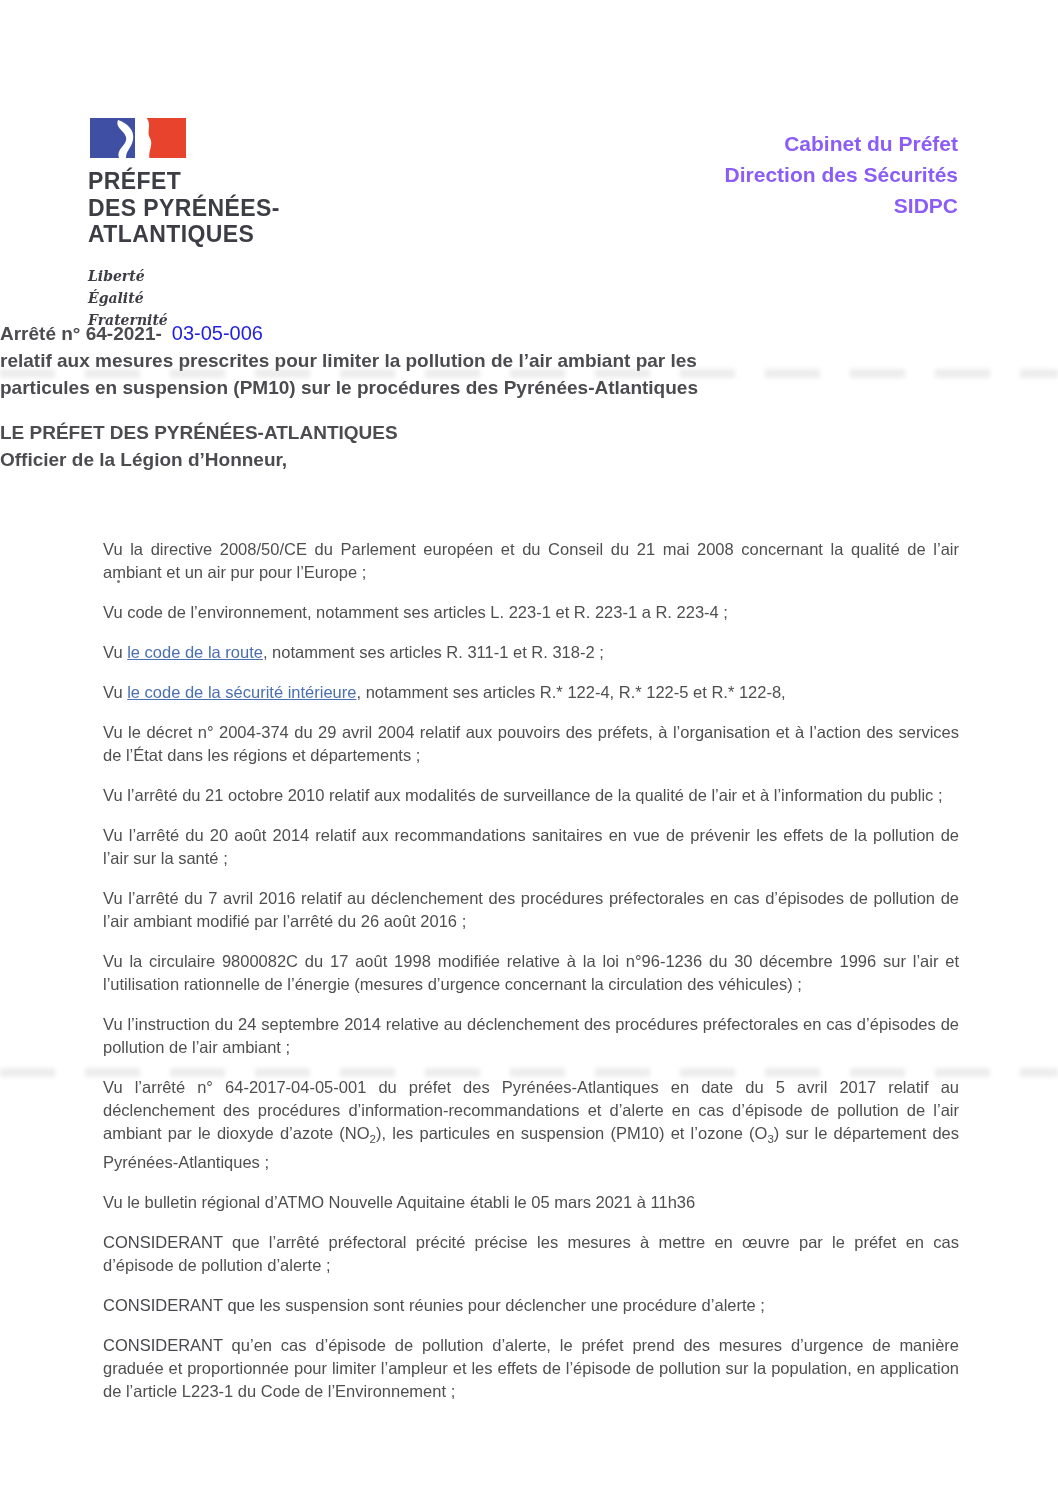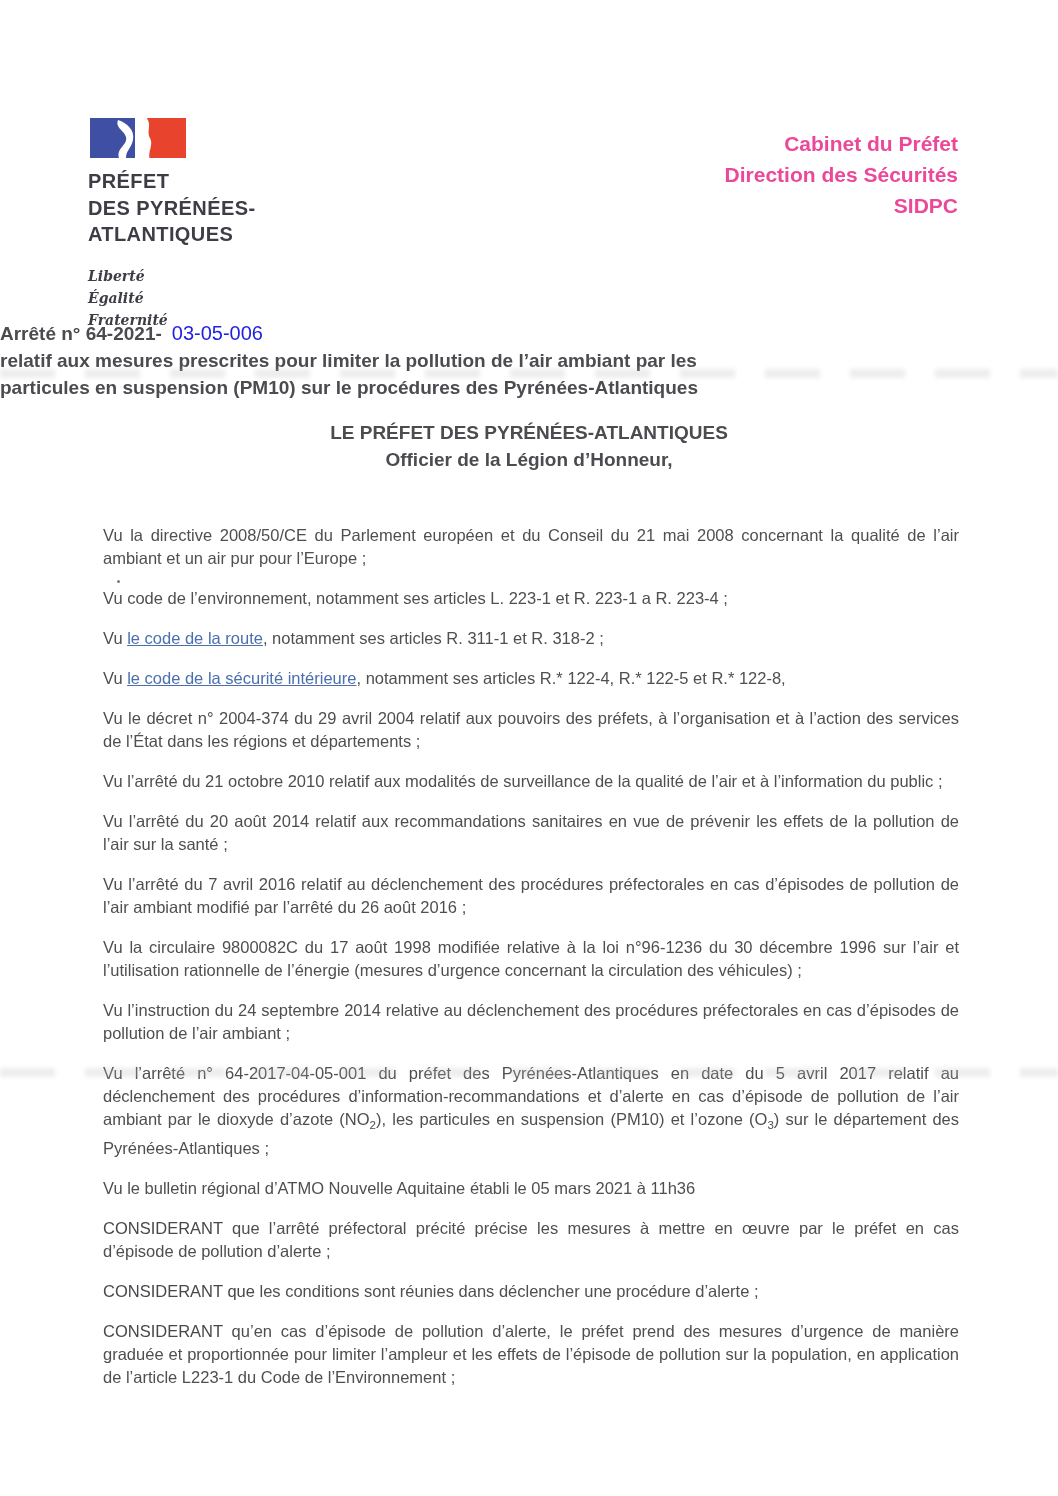--- a/index.html
+++ b/index.html
@@ -24,21 +24,21 @@
   
   .logo-block {
     position: absolute;
     left: 88px;
     top: 116px;
     width: 300px;
   }
   .flag-icon { display: block; margin-bottom: 8px; }
   .logo-lines {
     font-weight: bold;
-    font-size: 20px;
+    font-size: 23px;
     line-height: 26.5px;
     letter-spacing: 0.4px;
     color: #3d3d46;
   }
   .motto {
     margin-top: 17px;
     font-family: "DejaVu Serif", "Liberation Serif", serif;
     font-style: italic;
     font-weight: 600;
     font-size: 14px;
@@ -48,21 +48,21 @@
 
   
   .dept-block {
     position: absolute;
     right: 100px;
     top: 128px;
     text-align: right;
     font-weight: bold;
     font-size: 21px;
     line-height: 31px;
-    color: #ec4899;
+    color: #8b5cf6;
   }
 
   
   .title-block {
     position: absolute;
     left: 0;
     top: 320px;
     width: 100%;
     text-align: left;
     font-weight: bold;
@@ -76,36 +76,36 @@
     color: #1f1fe0;
     margin-left: 10px;
   }
 
   
   .authority-block {
     position: absolute;
     left: 0;
     top: 419px;
     width: 100%;
-    text-align: center;
+    text-align: left;
     font-weight: bold;
     font-size: 19px;
     line-height: 27px;
     color: #4b4b50;
   }
 
   
   .doc-body {
     position: absolute;
     left: 103px;
     top: 524px;
     width: 856px;
   }
   .doc-body p {
-    margin: 0 0 17px 0;
+    margin: 14px 0 17px 0;
     font-size: 16.5px;
     line-height: 23px;
     text-align: justify;
     color: #4f4f4f;
   }
   .seg-b { font-weight: normal; color: #48484c; }
   .seg-link {
     color: #4a6fae;
     text-decoration: underline;
     cursor: pointer;
@@ -186,21 +186,21 @@
       <p><span>Vu </span><span class="seg-link">le code de la sécurité intérieure</span><span>, notamment ses articles R.* 122-4, R.* 122-5 et R.* 122-8,</span></p>
       <p><span>Vu le décret n° 2004-374 du 29 avril 2004 relatif aux pouvoirs des préfets, à l’organisation et à l’action des services de l’État dans les régions et départements ;</span></p>
       <p><span>Vu l’arrêté du 21 octobre 2010 relatif aux modalités de surveillance de la qualité de l’air et à l’information du public ;</span></p>
       <p><span>Vu l’arrêté du 20 août 2014 relatif aux recommandations sanitaires en vue de prévenir les effets de la pollution de l’air sur la santé ;</span></p>
       <p><span>Vu l’arrêté du 7 avril 2016 relatif au déclenchement des procédures préfectorales en cas d’épisodes de pollution de l’air ambiant modifié par l’arrêté du 26 août 2016 ;</span></p>
       <p><span>Vu la circulaire 9800082C du 17 août 1998 modifiée relative à la loi n°96-1236 du 30 décembre 1996 sur l’air et l’utilisation rationnelle de l’énergie (mesures d’urgence concernant la circulation des véhicules) ;</span></p>
       <p><span>Vu l’instruction du 24 septembre 2014 relative au déclenchement des procédures préfectorales en cas d’épisodes de pollution de l’air ambiant ;</span></p>
       <p><span>Vu l’arrêté n° 64-2017-04-05-001 du préfet des Pyrénées-Atlantiques en date du 5 avril 2017 relatif au déclenchement des procédures d’information-recommandations et d’alerte en cas d’épisode de pollution de l’air ambiant par le dioxyde d’azote (NO</span><sub>2</sub><span>), les particules en suspension (PM10) et l’ozone (O</span><sub>3</sub><span>) sur le département des Pyrénées-Atlantiques ;</span></p>
       <p><span>Vu le bulletin régional d’ATMO Nouvelle Aquitaine établi le 05 mars 2021 à 11h36</span></p>
       <p><span class="seg-b">CONSIDERANT</span><span> que l’arrêté préfectoral précité précise les mesures à mettre en œuvre par le préfet en cas d’épisode de pollution d’alerte ;</span></p>
-      <p><span class="seg-b">CONSIDERANT que</span><span> les conditions sont réunies dans déclencher une procédure d’alerte ;</span></p>
+      <p><span class="seg-b">CONSIDERANT que</span><span> les suspension sont réunies pour déclencher une procédure d’alerte ;</span></p>
       <p><span class="seg-b">CONSIDERANT</span><span> qu’en cas d’épisode de pollution d’alerte, le préfet prend des mesures d’urgence de manière graduée et proportionnée pour limiter l’ampleur et les effets de l’épisode de pollution sur la population, en application de l’article L223-1 du Code de l’Environnement ;</span></p>
     </main>
 
   <div class="streak streak-1"></div>
   <div class="streak streak-2"></div>
   <div class="artifact-dot"></div>
 
 </div>
 
 </body></html>

